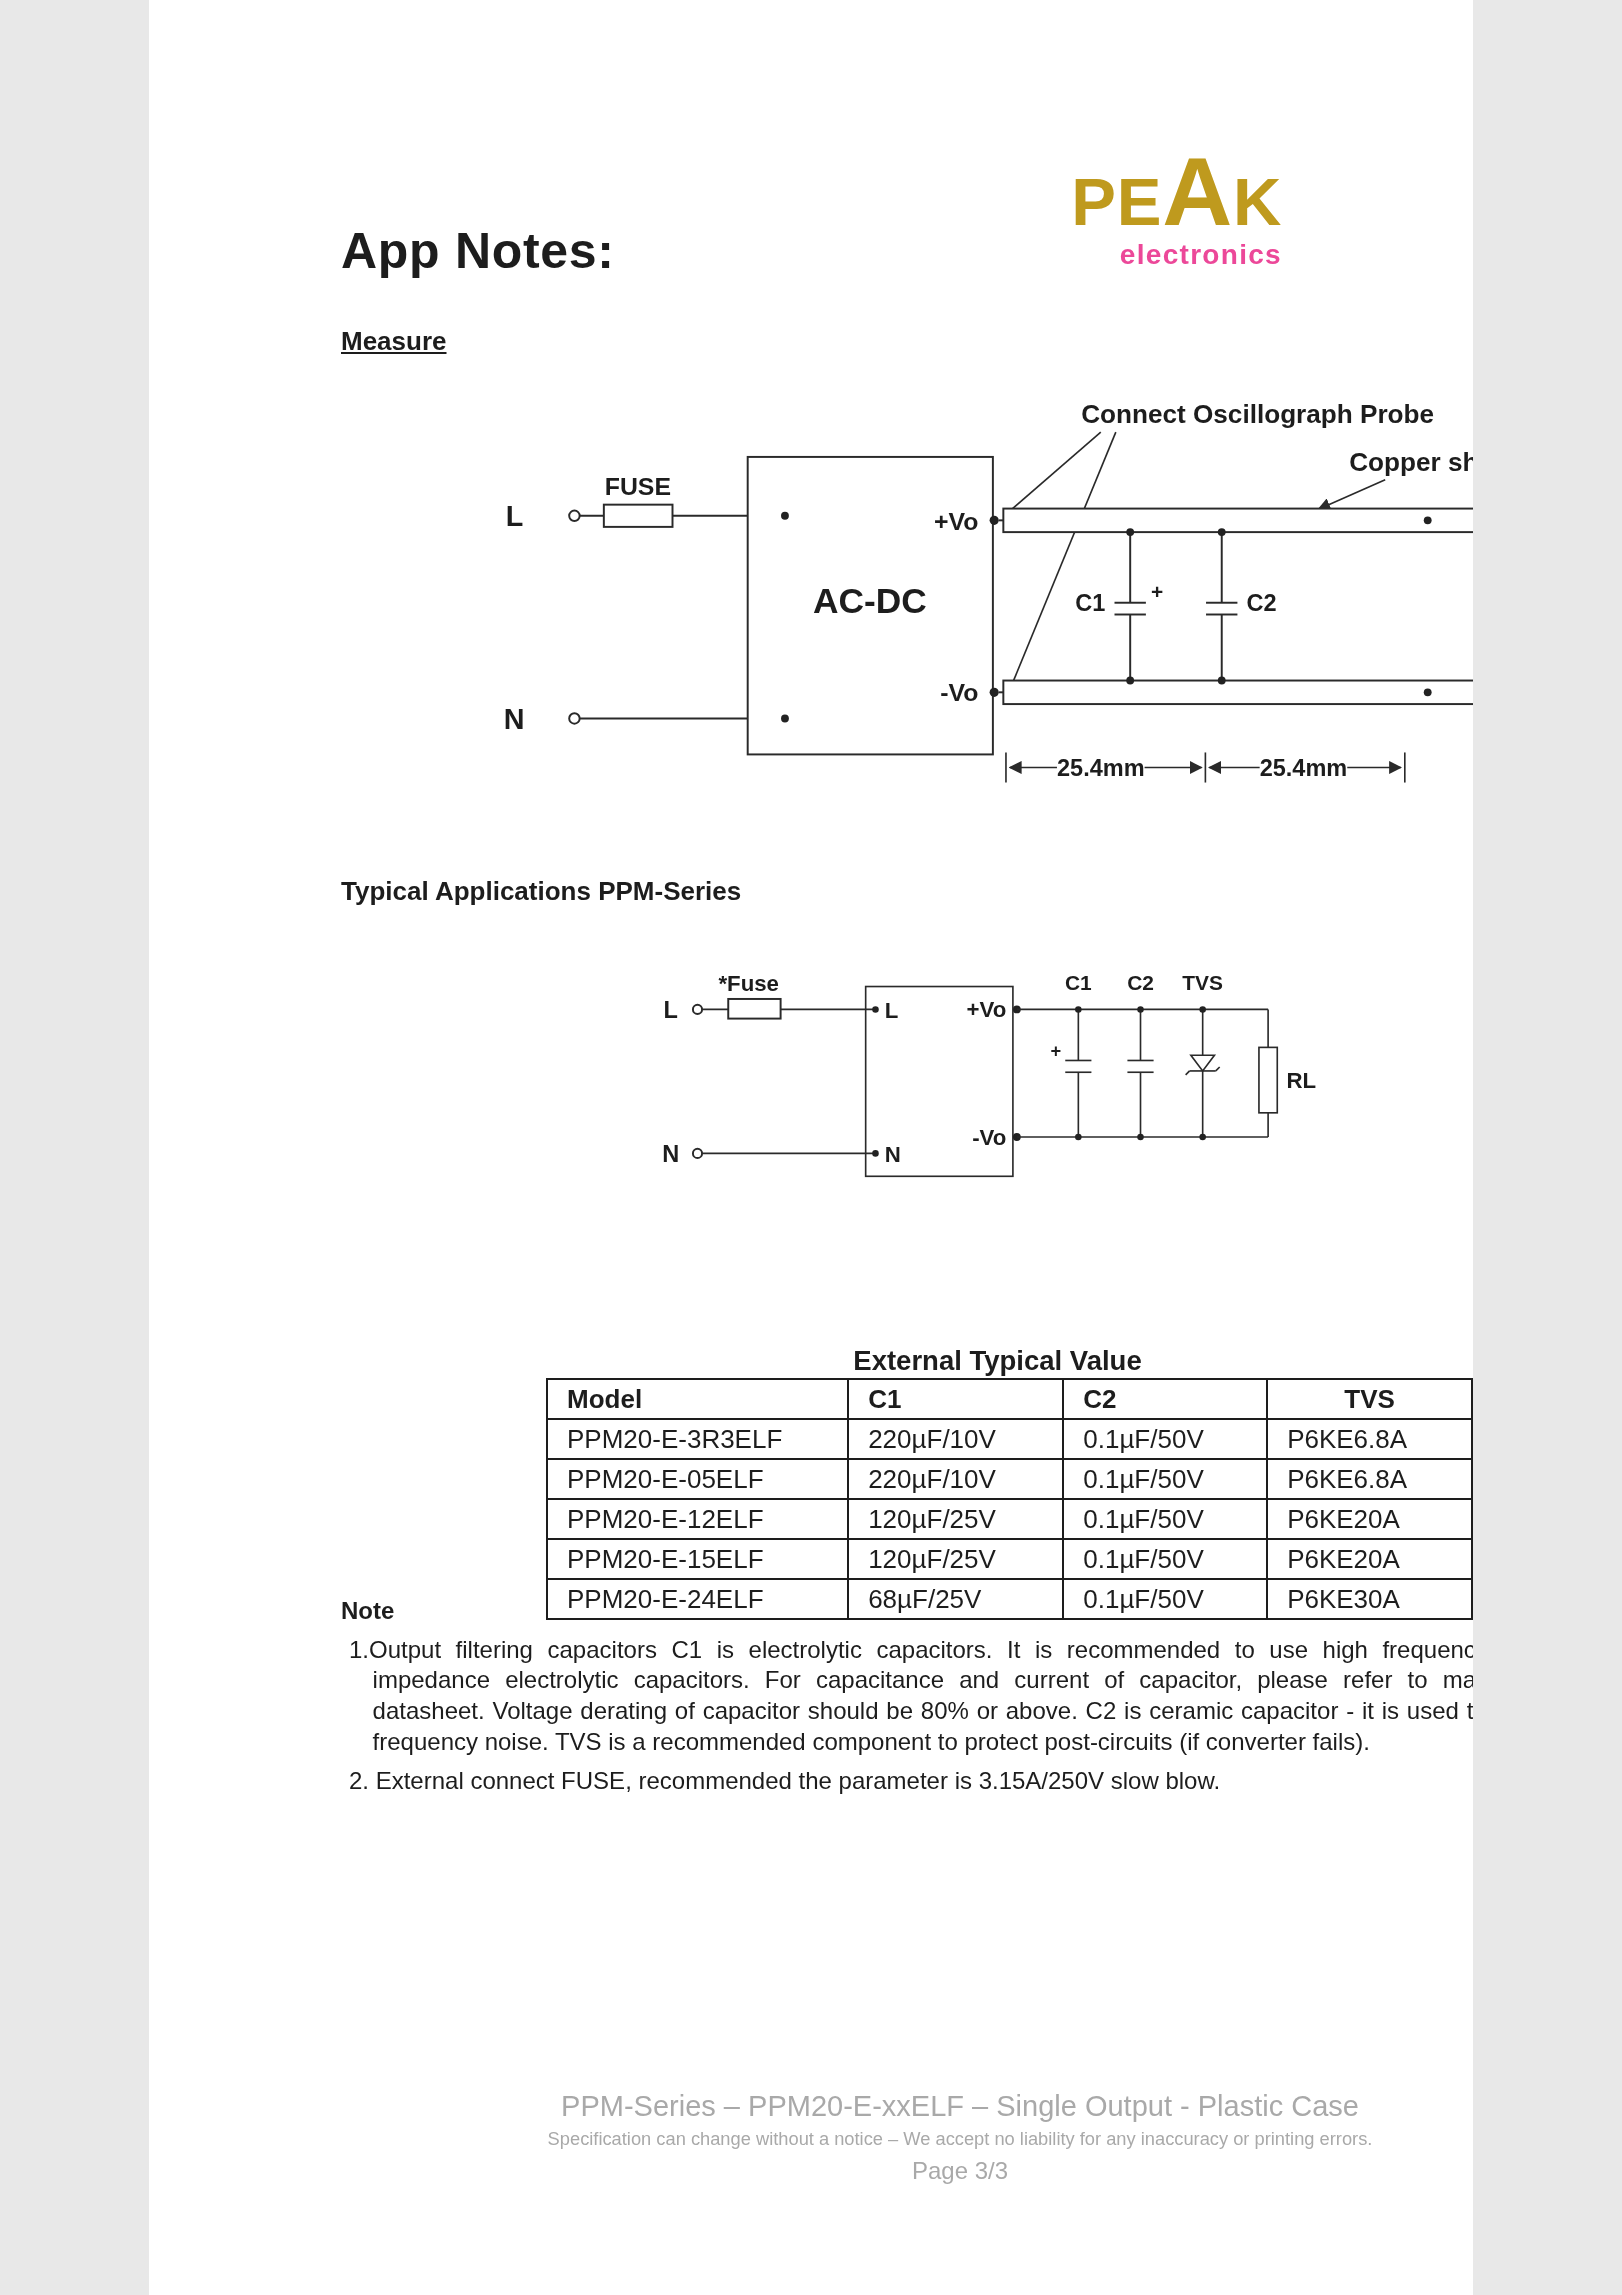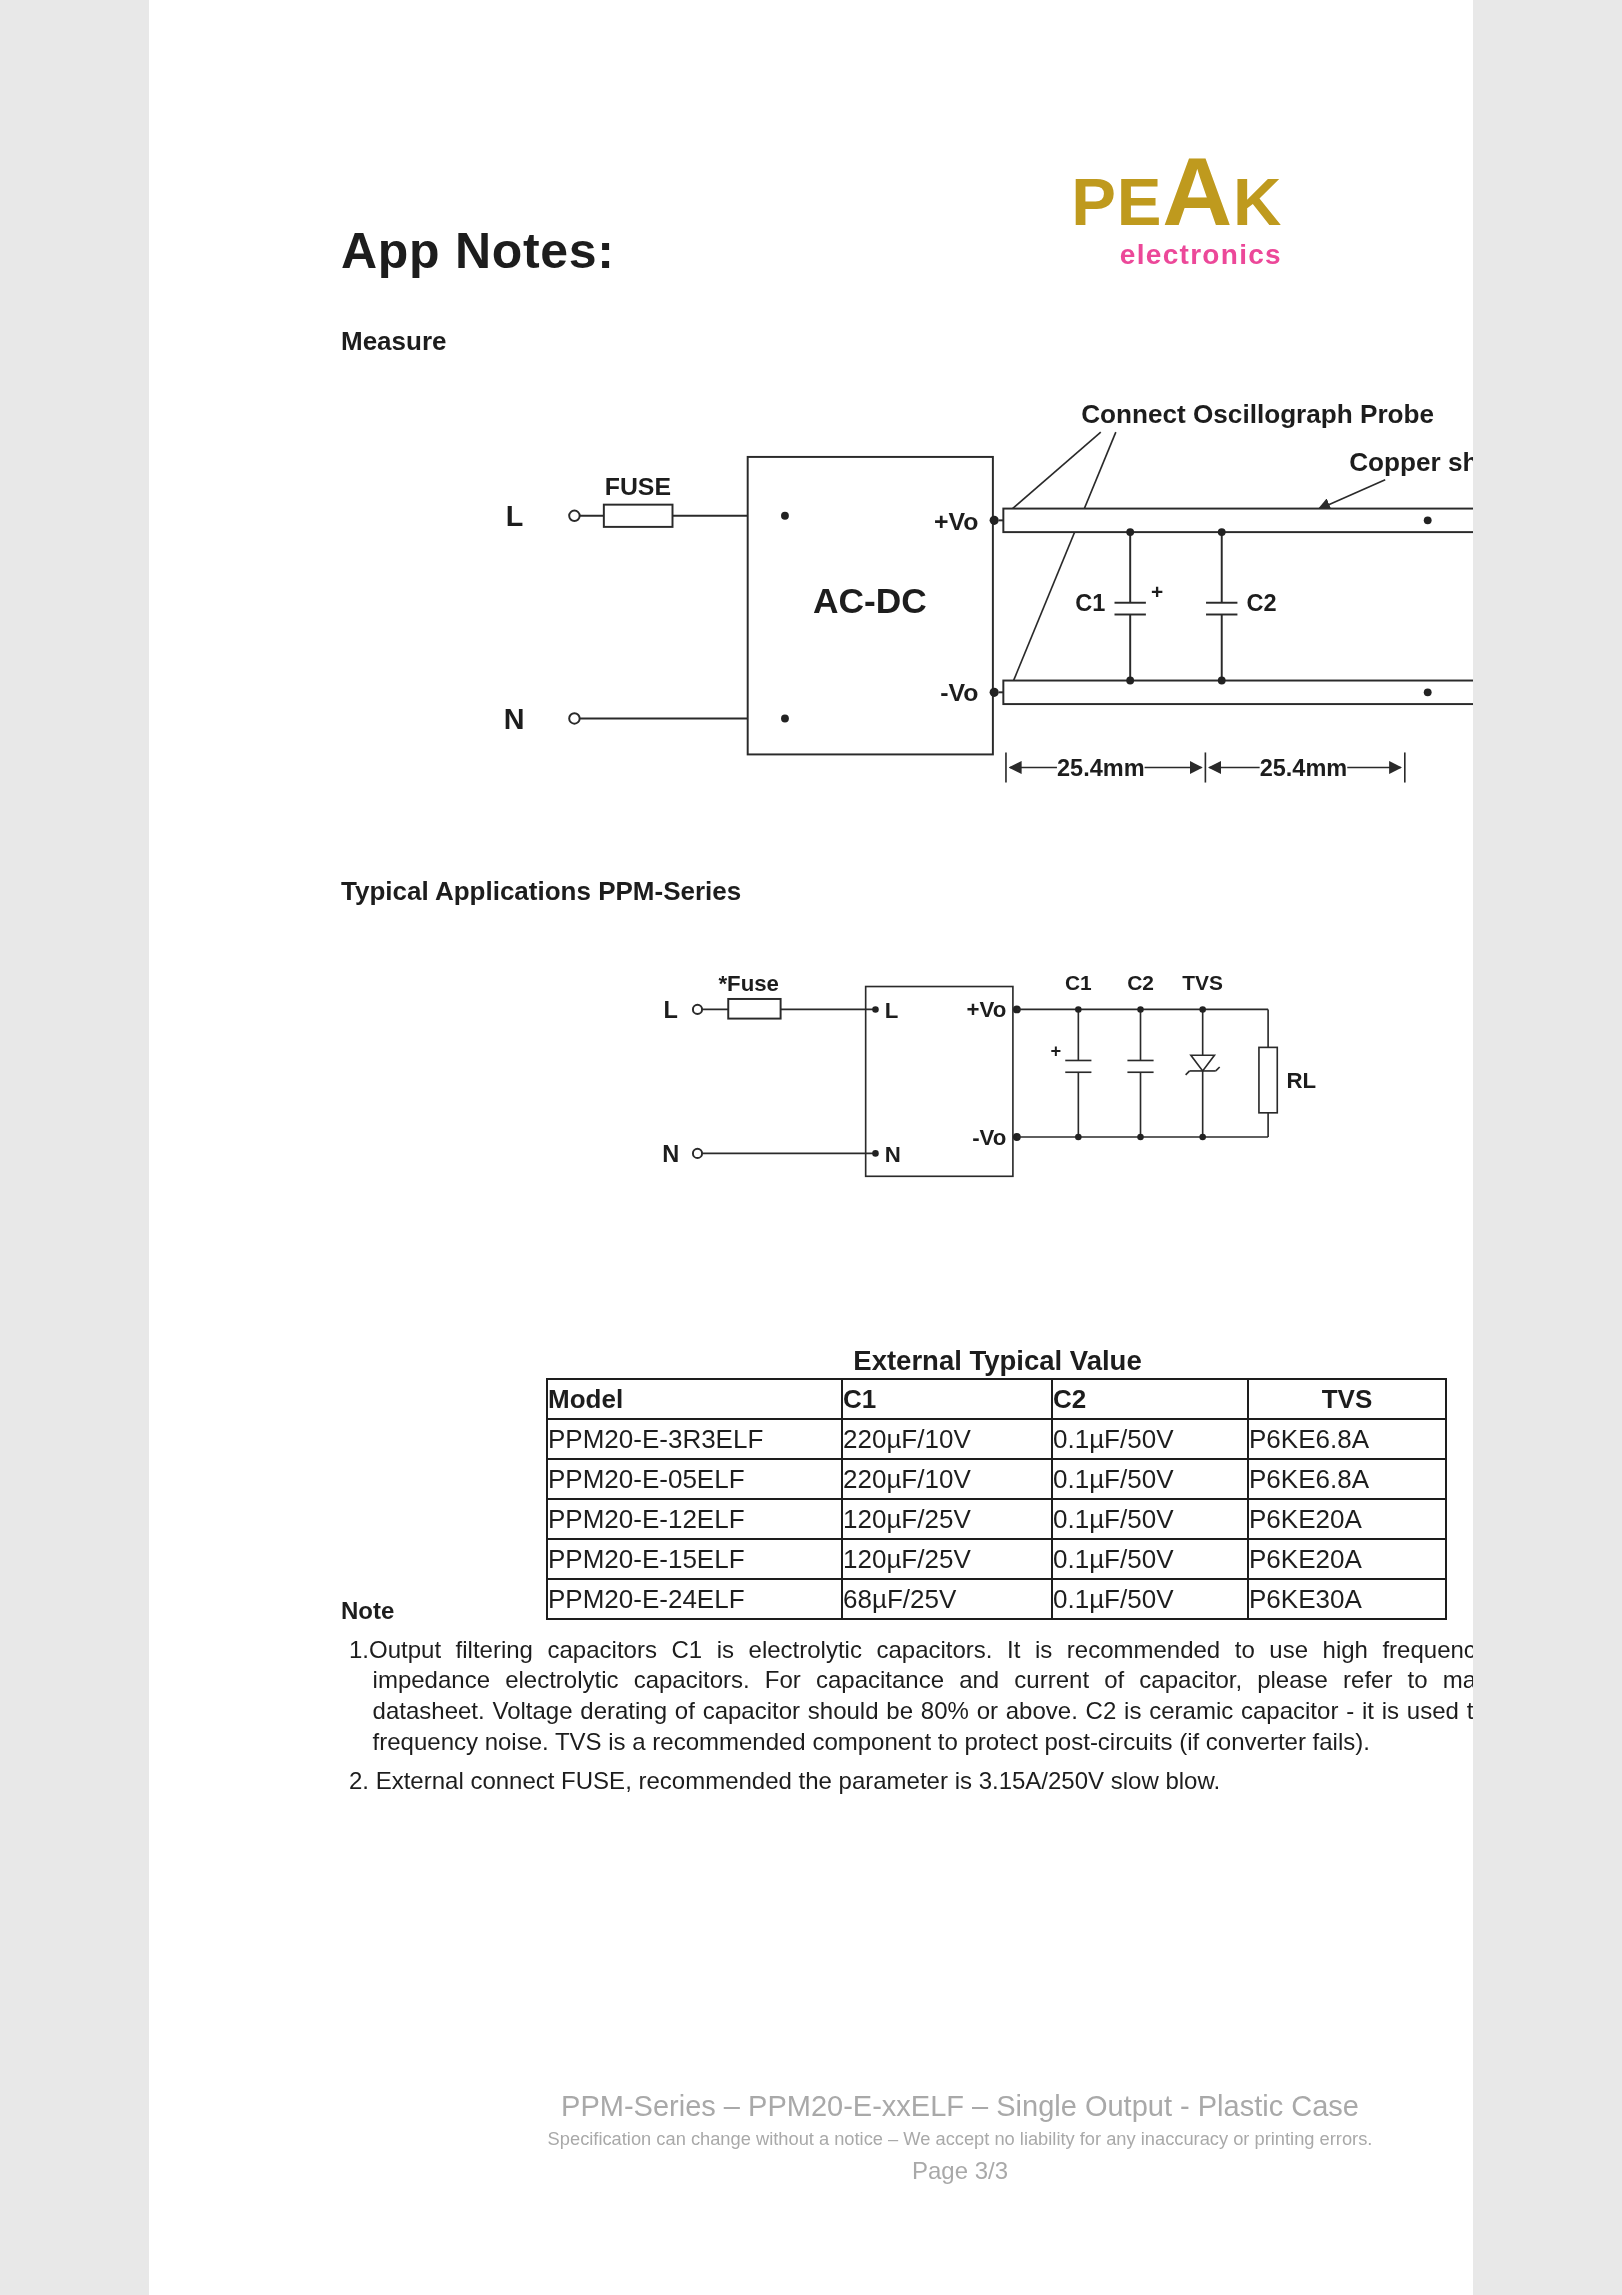--- a/index.html
+++ b/index.html
@@ -19,42 +19,42 @@
   
   .logo{
     position:absolute;top:143px;right:191px;
     text-align:right;color:#bf9a1e;line-height:1;
   }
   .logo-word{font-weight:bold;letter-spacing:0.7px;white-space:nowrap;}
   .logo-word .seg{font-size:67px;}
   .logo-word .seg-a{font-size:97px;}
   .logo-sub{font-size:28px;font-weight:bold;letter-spacing:1.3px;margin-top:1.3px;color:#ec4899;}
   .subhead{position:absolute;font-size:26px;font-weight:bold;margin:0;}
-  .subhead-measure{left:192px;top:326px;}
+  .subhead-measure{left:192px;top:326px;text-decoration:underline;}
   .subhead-typical{left:192px;top:876px;}
   .diag{position:absolute;}
   .diag1{left:327px;top:385px;width:1073px;height:425px;}
   .diag2{left:504px;top:957px;width:674px;height:275px;}
   svg text{fill:#1d1d1d;font-family:"Liberation Sans",sans-serif;font-weight:700;}
   svg .ln{stroke:#2a2a2a;stroke-width:3;fill:none;}
   svg .thin{stroke:#2a2a2a;stroke-width:2.5;fill:none;}
   svg .boxfill{stroke:#2a2a2a;stroke-width:3;fill:#ffffff;}
   svg .dot{fill:#222;stroke:none;}
   svg .term{fill:#fff;stroke:#2a2a2a;stroke-width:3;}
   
   .table-title{
     position:absolute;left:397px;top:1345px;width:903px;
     text-align:center;font-size:27.5px;font-weight:bold;
   }
   table.vals{
     position:absolute;left:397px;top:1378px;
     border-collapse:collapse;font-size:26px;table-layout:fixed;
   }
   table.vals th,table.vals td{
-    border:2px solid #1d1d1d;height:38px;padding:0 0;
+    border:2px solid #1d1d1d;height:38px;padding:0 19px;
     overflow:hidden;white-space:nowrap;
   }
   .c-model{width:293px;}
   .c-c1{width:208px;}
   .c-c2{width:194px;}
   .c-tvs{width:196px;}
   th.h-model{text-align:left;padding-left:9.2px;}
   th.h-c1,th.h-c2{text-align:left;padding-left:17px;}
   th.h-tvs{text-align:center;}
   td.cell-model{text-align:left;padding-left:9.2px;}

